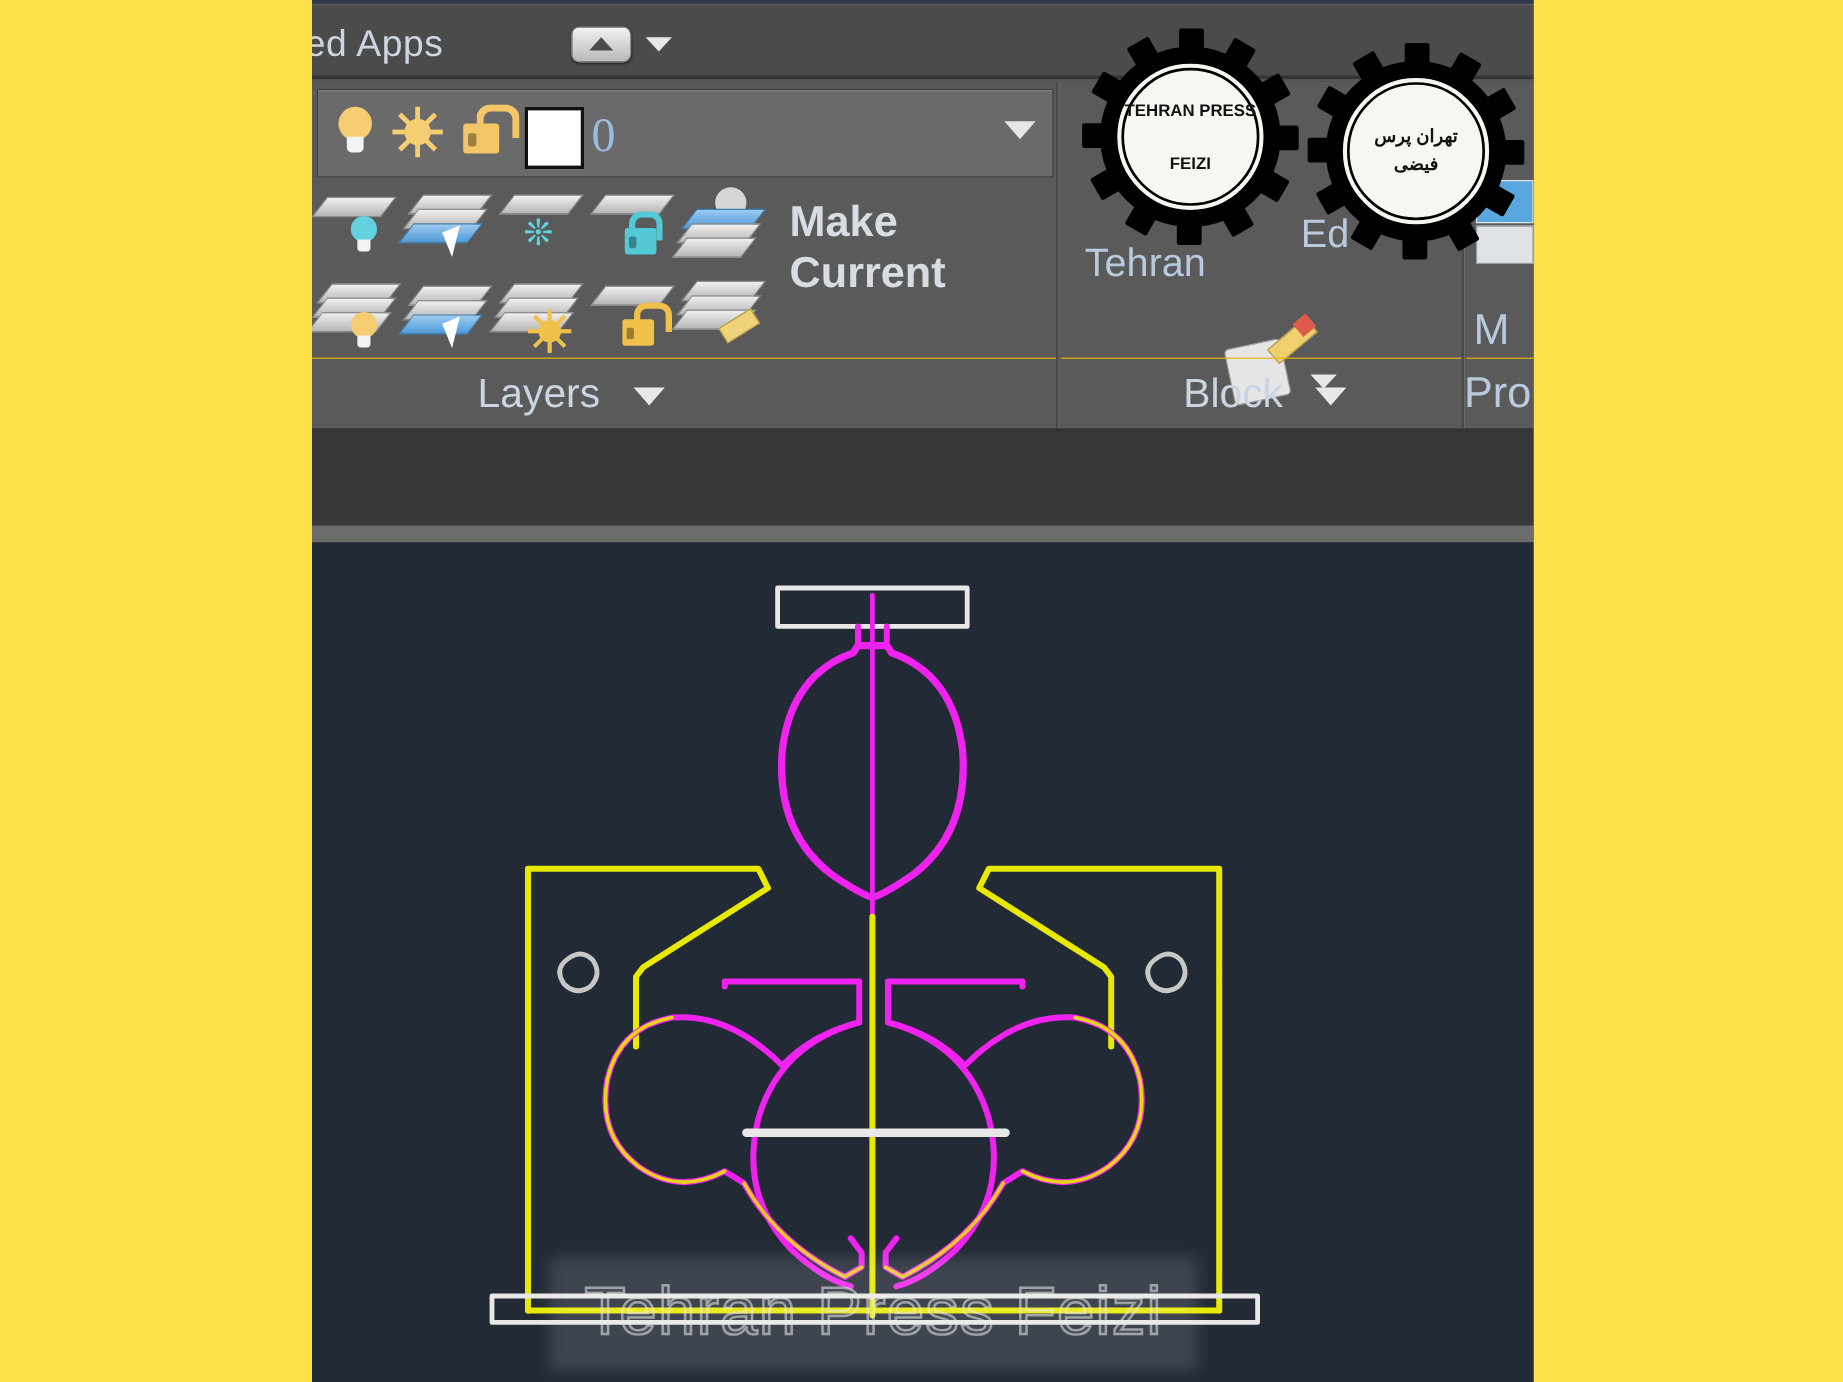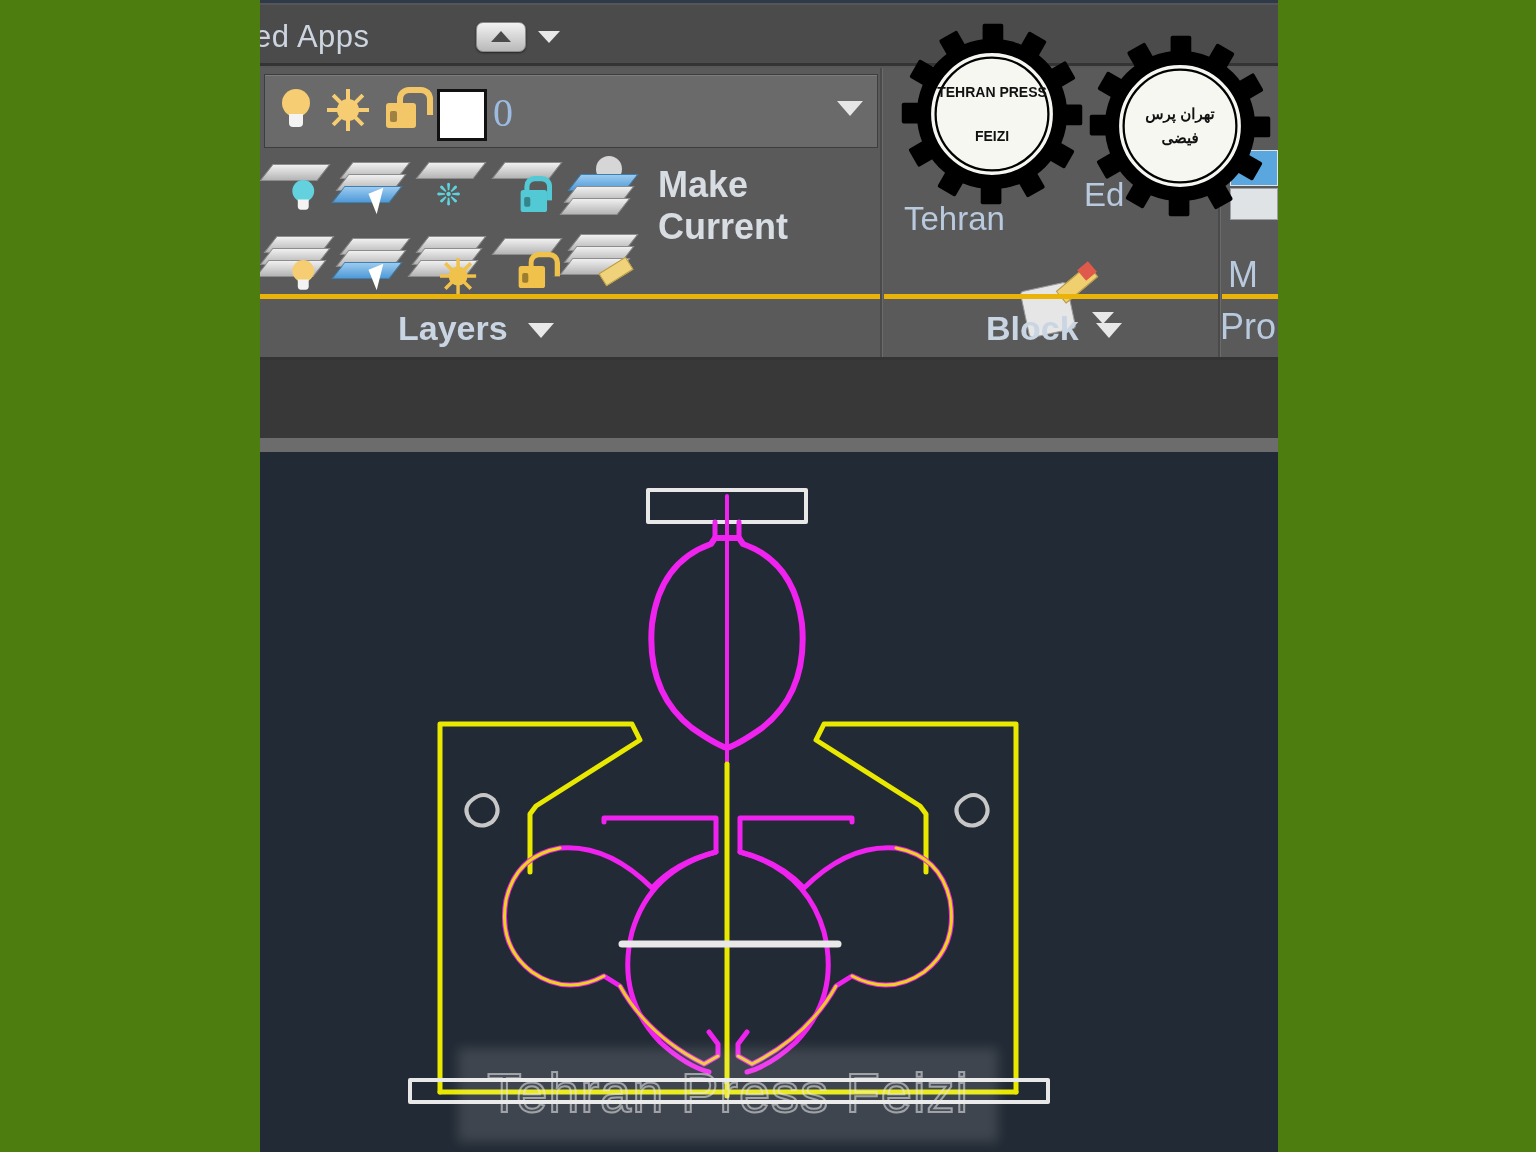--- a/index.html
+++ b/index.html
@@ -1,17 +1,17 @@
 <!DOCTYPE html>
 <html><head>
 <meta charset="utf-8">
 <style>
   html,body{margin:0;padding:0;background:#ffffff;}
   body{width:1536px;height:1152px;overflow:hidden;font-family:"Liberation Sans",sans-serif;}
-  #stage{position:relative;width:1536px;height:1152px;background:#4d7c0f;}
+  #stage{position:relative;width:1536px;height:1152px;background:#fde047;}
 
   
   #app{position:absolute;left:260px;top:0;width:1018px;height:1152px;background:#3f3f3f;overflow:hidden;}
 
   
   .top-hairline{position:absolute;left:0;top:0;width:100%;height:3px;background:#2e3a4a;}
   .top-hairline2{position:absolute;left:0;top:3px;width:100%;height:2px;background:#565656;}
 
   
   .tabstrip{position:absolute;left:0;top:5px;width:100%;height:58px;background:#4b4b4b;}
@@ -66,21 +66,21 @@
 
   
   .panel-block{position:absolute;left:624px;top:0;width:334px;height:289px;}
   .blk-lbl{position:absolute;font-size:33px;color:#b9cade;}
   .blk-caret{position:absolute;width:0;height:0;border-left:11px solid transparent;border-right:11px solid transparent;border-top:12px solid #e8e8e8;}
 
   
   .panel-right{position:absolute;left:962px;top:0;width:56px;height:289px;}
 
   
-  .pfoot{position:absolute;bottom:0;height:58px;border-top:5px solid #eab308;font-weight:bold;}
+  .pfoot{position:absolute;bottom:0;height:58px;border-top:1px solid #eab308;}
   .pfoot-title{position:absolute;font-size:34px;color:#c9d5e2;}
   .pfoot-caret{position:absolute;width:0;height:0;border-left:13px solid transparent;border-right:13px solid transparent;border-top:15px solid #e8e8e8;}
 
   .band-bottom{position:absolute;left:0;top:357px;width:100%;height:3px;background:#343434;}
 
   
   .darkstrip{position:absolute;left:0;top:360px;width:100%;height:78px;background:#383838;}
   .strip-line{position:absolute;left:0;top:438px;width:100%;height:14px;background:#6c6c6c;}
 
   

